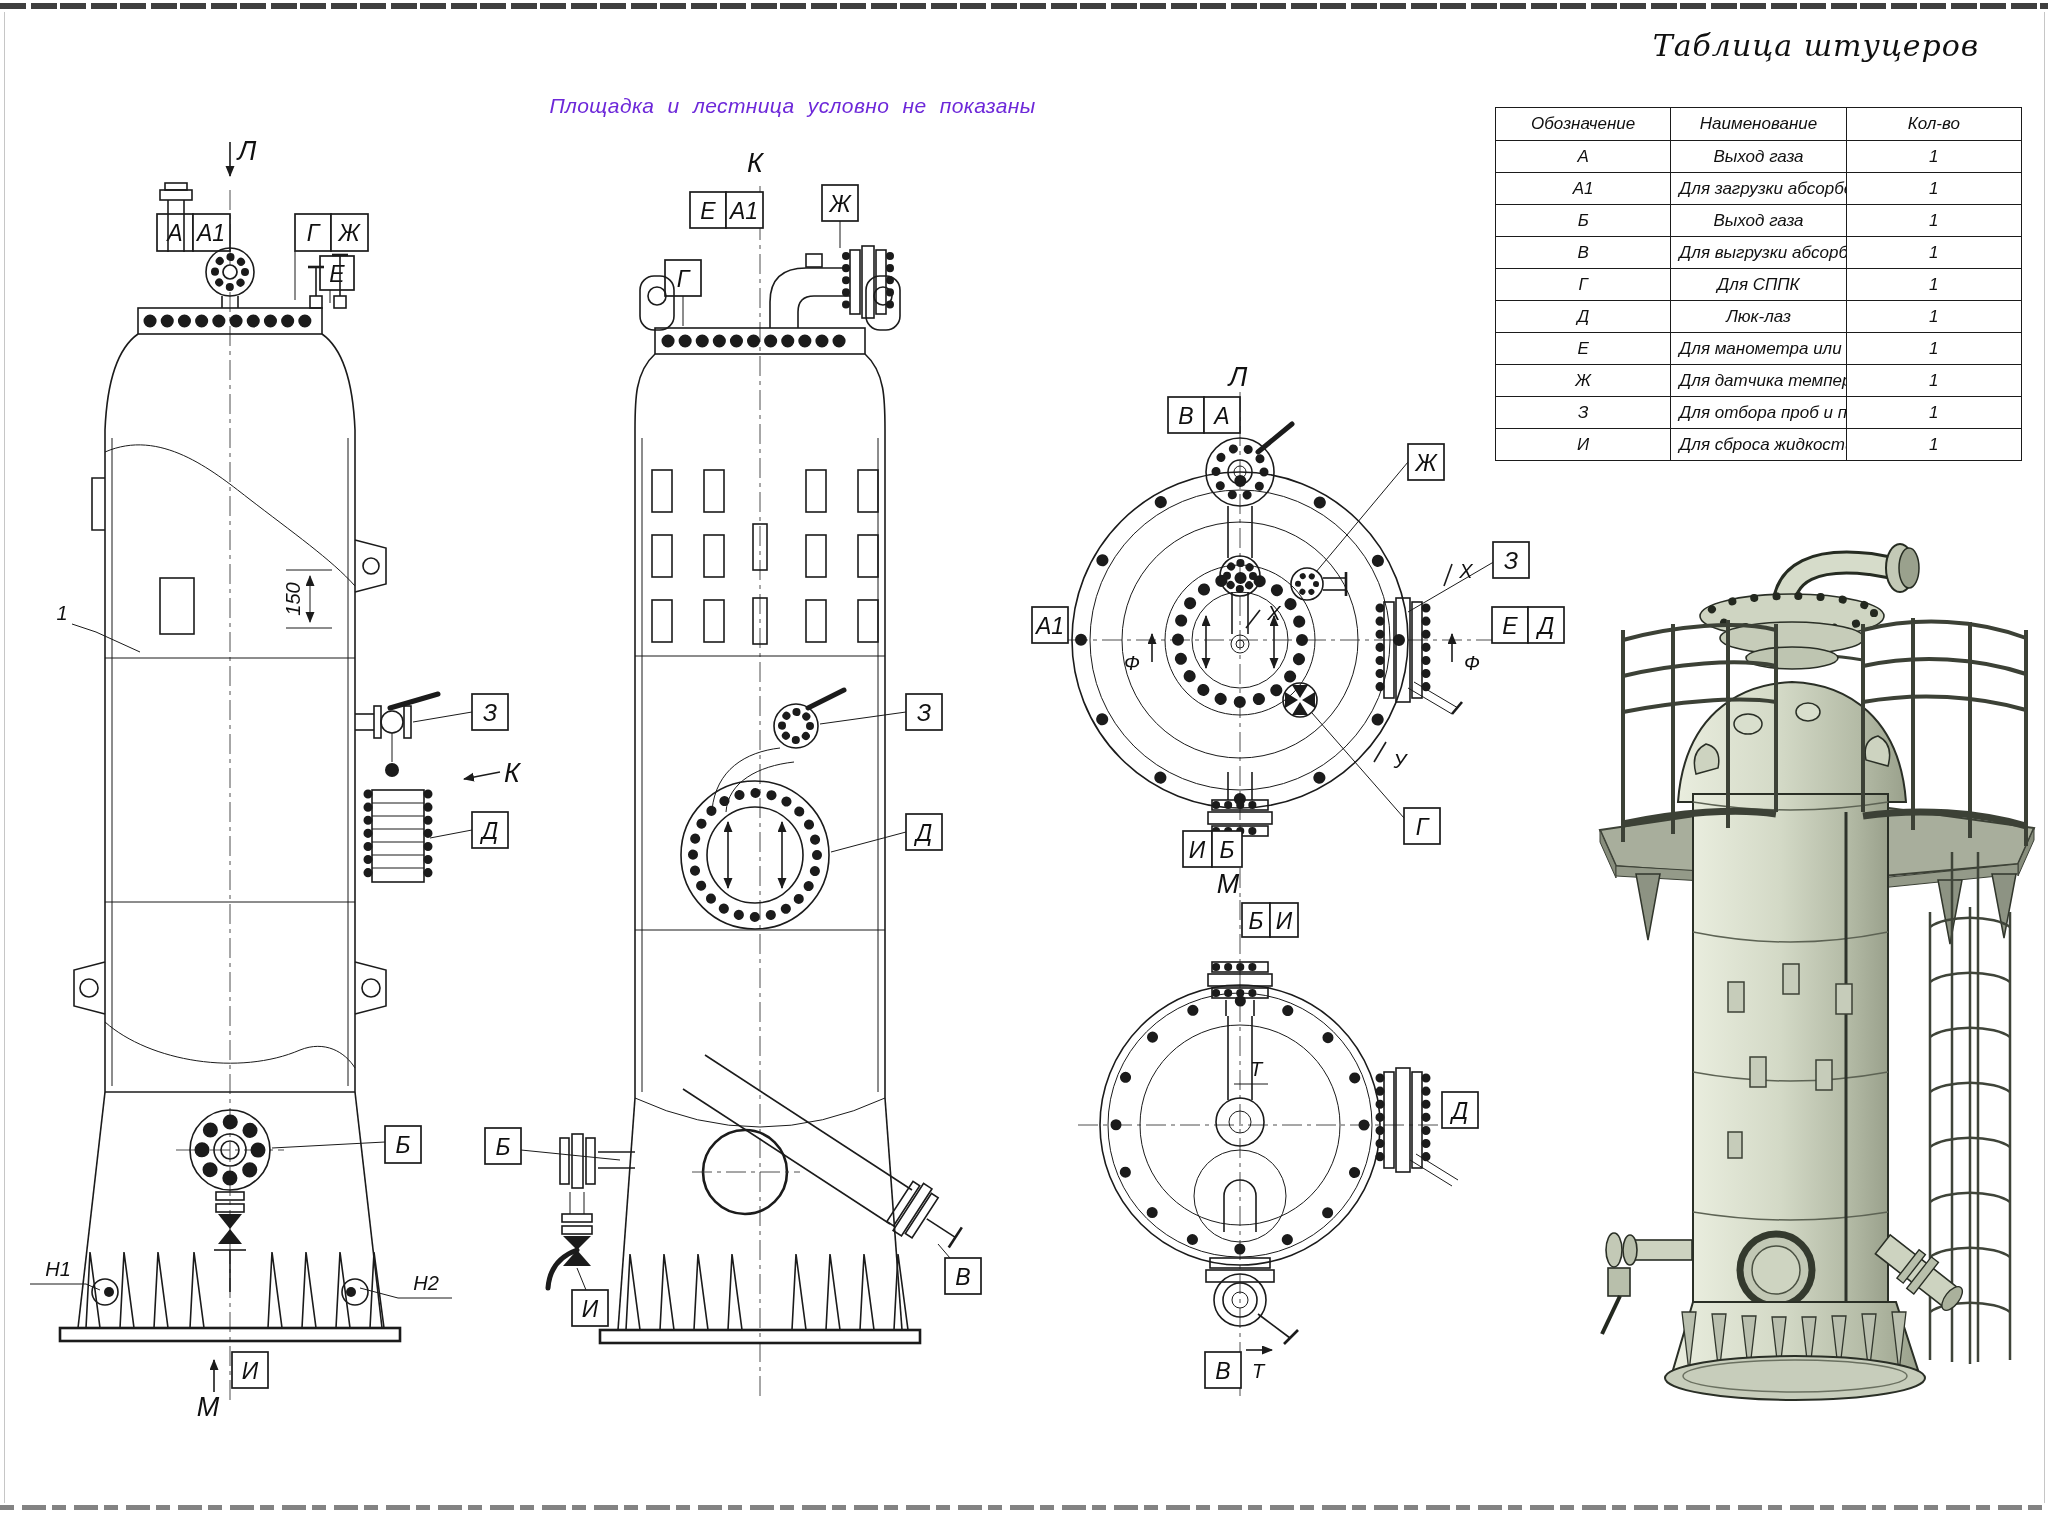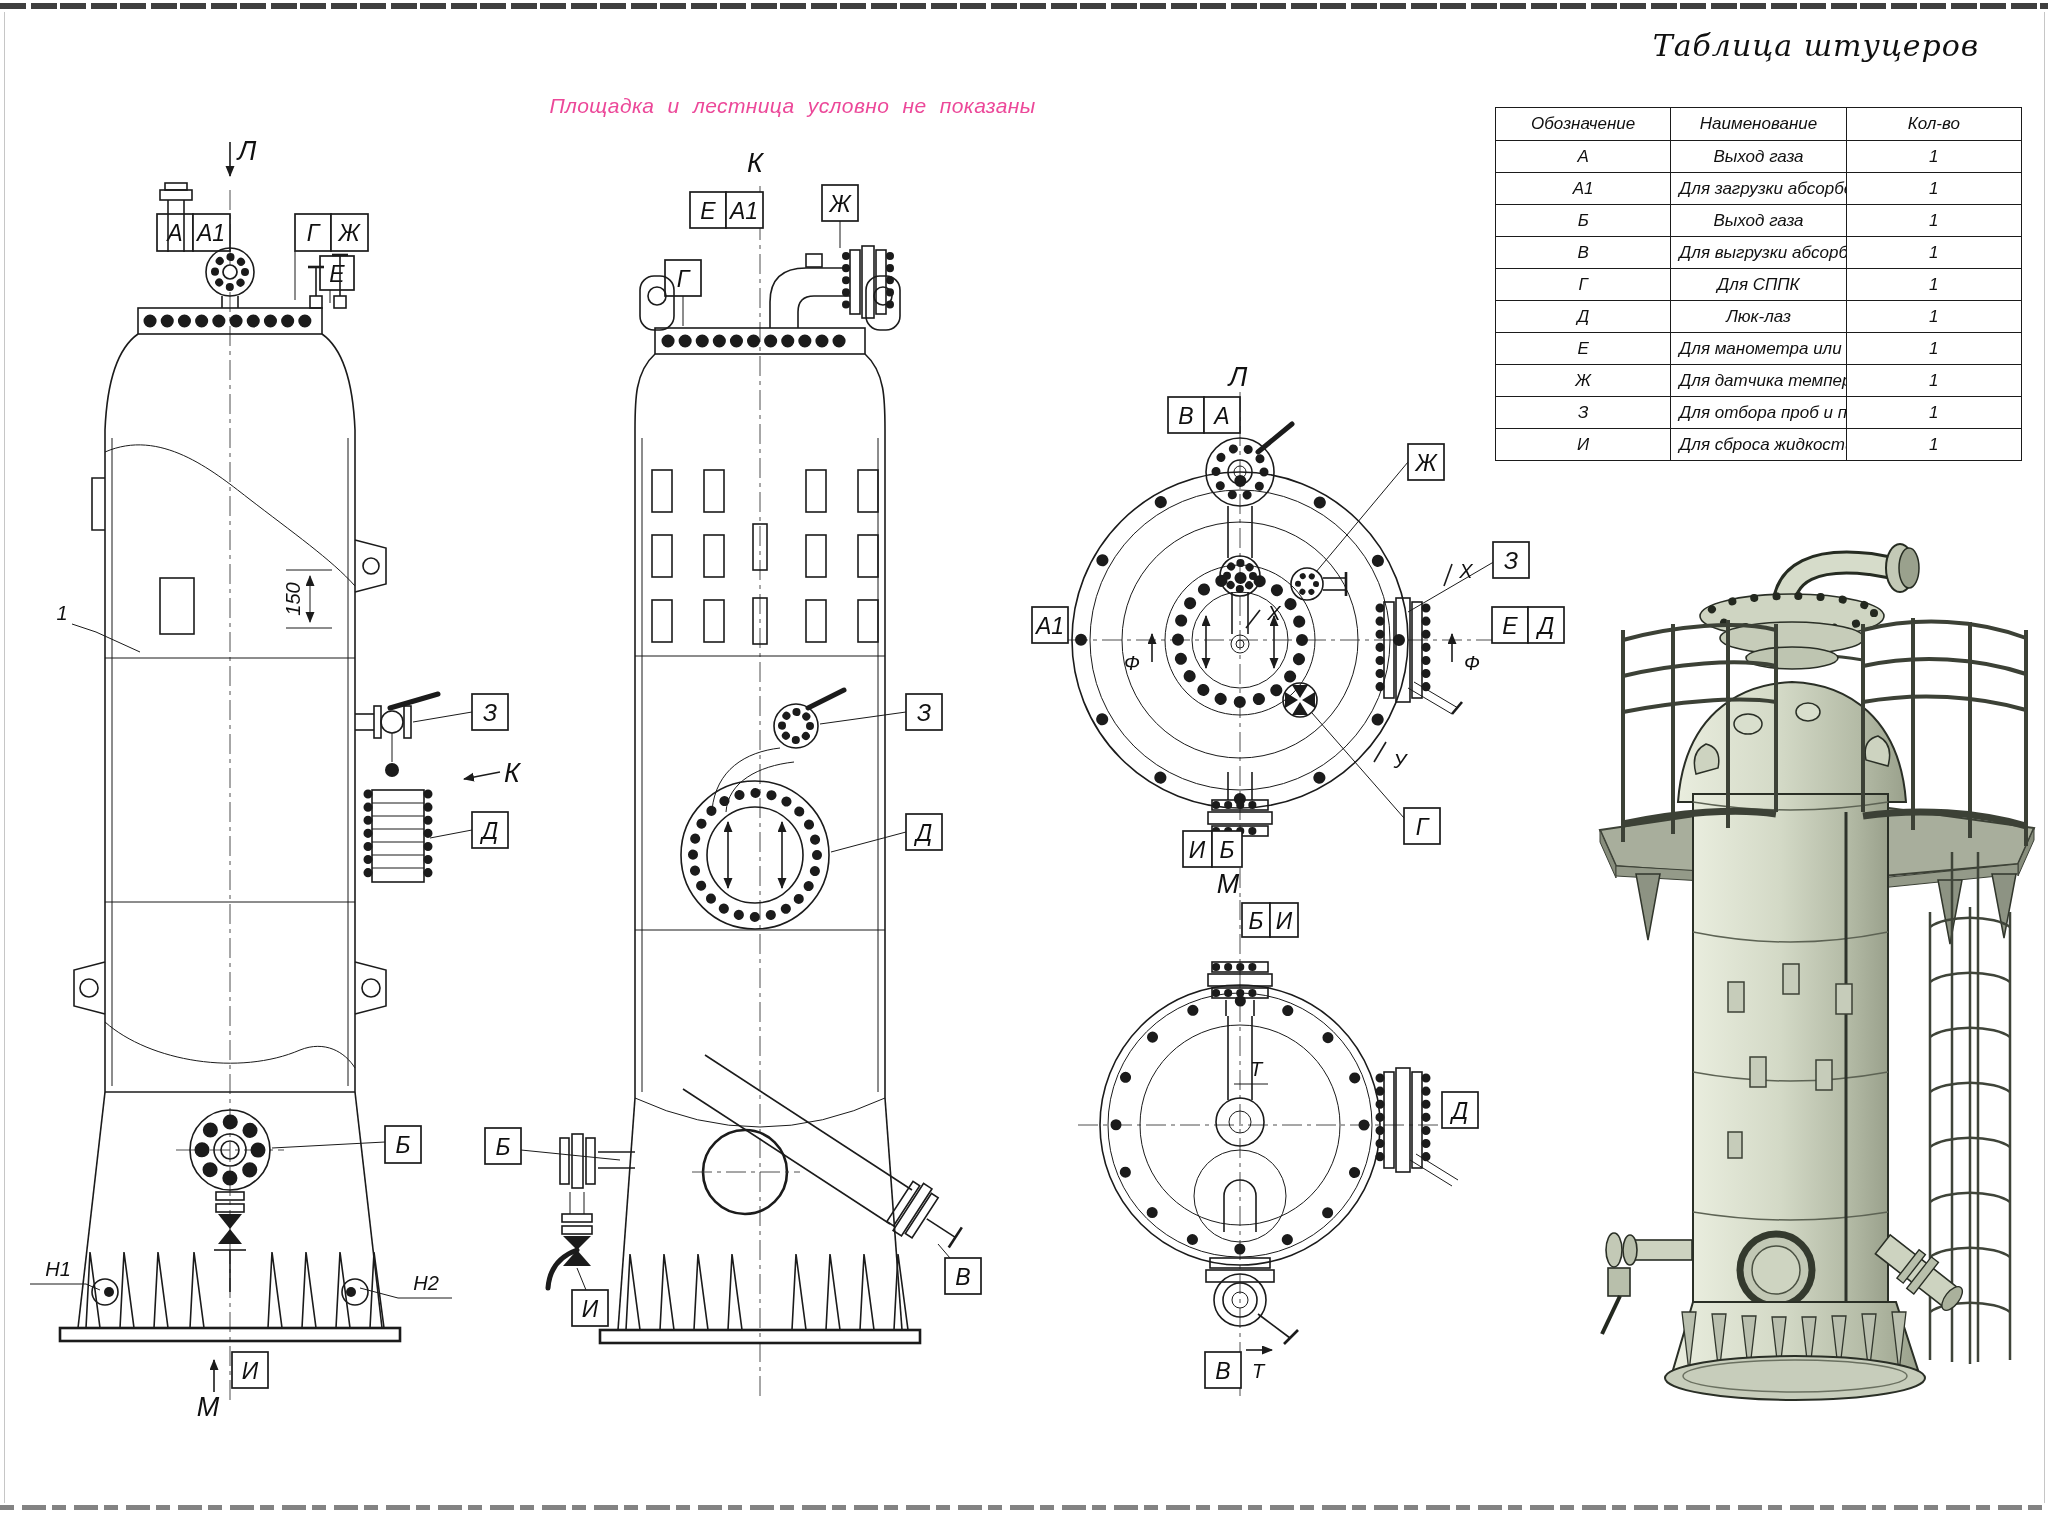--- a/index.html
+++ b/index.html
@@ -5,21 +5,21 @@
   html,body{margin:0;padding:0;background:#e8e8e8;}
   .sheet{position:relative;width:2048px;height:1517px;background:#fff;overflow:hidden;
          font-family:"Liberation Sans",sans-serif;}
   .sheet .edge-top{position:absolute;left:0;right:0;top:3px;height:6px;opacity:.85;
      background:repeating-linear-gradient(90deg,#1d1d1d 0 26px,transparent 26px 31px,#1d1d1d 31px 57px,transparent 57px 60px);}
   .sheet .edge-bot{position:absolute;left:0;right:0;bottom:7px;height:5px;opacity:.55;
      background:repeating-linear-gradient(90deg,#1d1d1d 0 14px,transparent 14px 22px,#1d1d1d 22px 46px,transparent 46px 52px);}
   .sheet .edge-l{position:absolute;left:4px;top:12px;bottom:14px;width:1px;background:#c6c6c6;}
   .sheet .edge-r{position:absolute;right:3px;top:12px;bottom:14px;width:1px;background:#c6c6c6;}
   .note{position:absolute;left:520px;top:94px;width:545px;text-align:center;
-        font:italic 21px "Liberation Sans",sans-serif;color:#ec4899;word-spacing:7px;letter-spacing:.4px;}
+        font:italic 21px "Liberation Sans",sans-serif;color:#6d28d9;word-spacing:7px;letter-spacing:.4px;}
   svg.draw{position:absolute;left:0;top:0;width:2048px;height:1517px;}
   svg.r3d{position:absolute;left:1578px;top:512px;width:470px;height:900px;}
 
   
   .s {stroke:#1b1b1b;fill:none;stroke-width:1.6;}
   .s1{stroke:#1b1b1b;fill:none;stroke-width:1;}
   .s2{stroke:#1b1b1b;fill:none;stroke-width:2.6;}
   .cl{stroke:#3a3a3a;fill:none;stroke-width:.9;stroke-dasharray:20 5 4 5;}
   .box{fill:#fff;stroke:#1b1b1b;stroke-width:1.7;}
   .blk{fill:#1b1b1b;stroke:none;}

